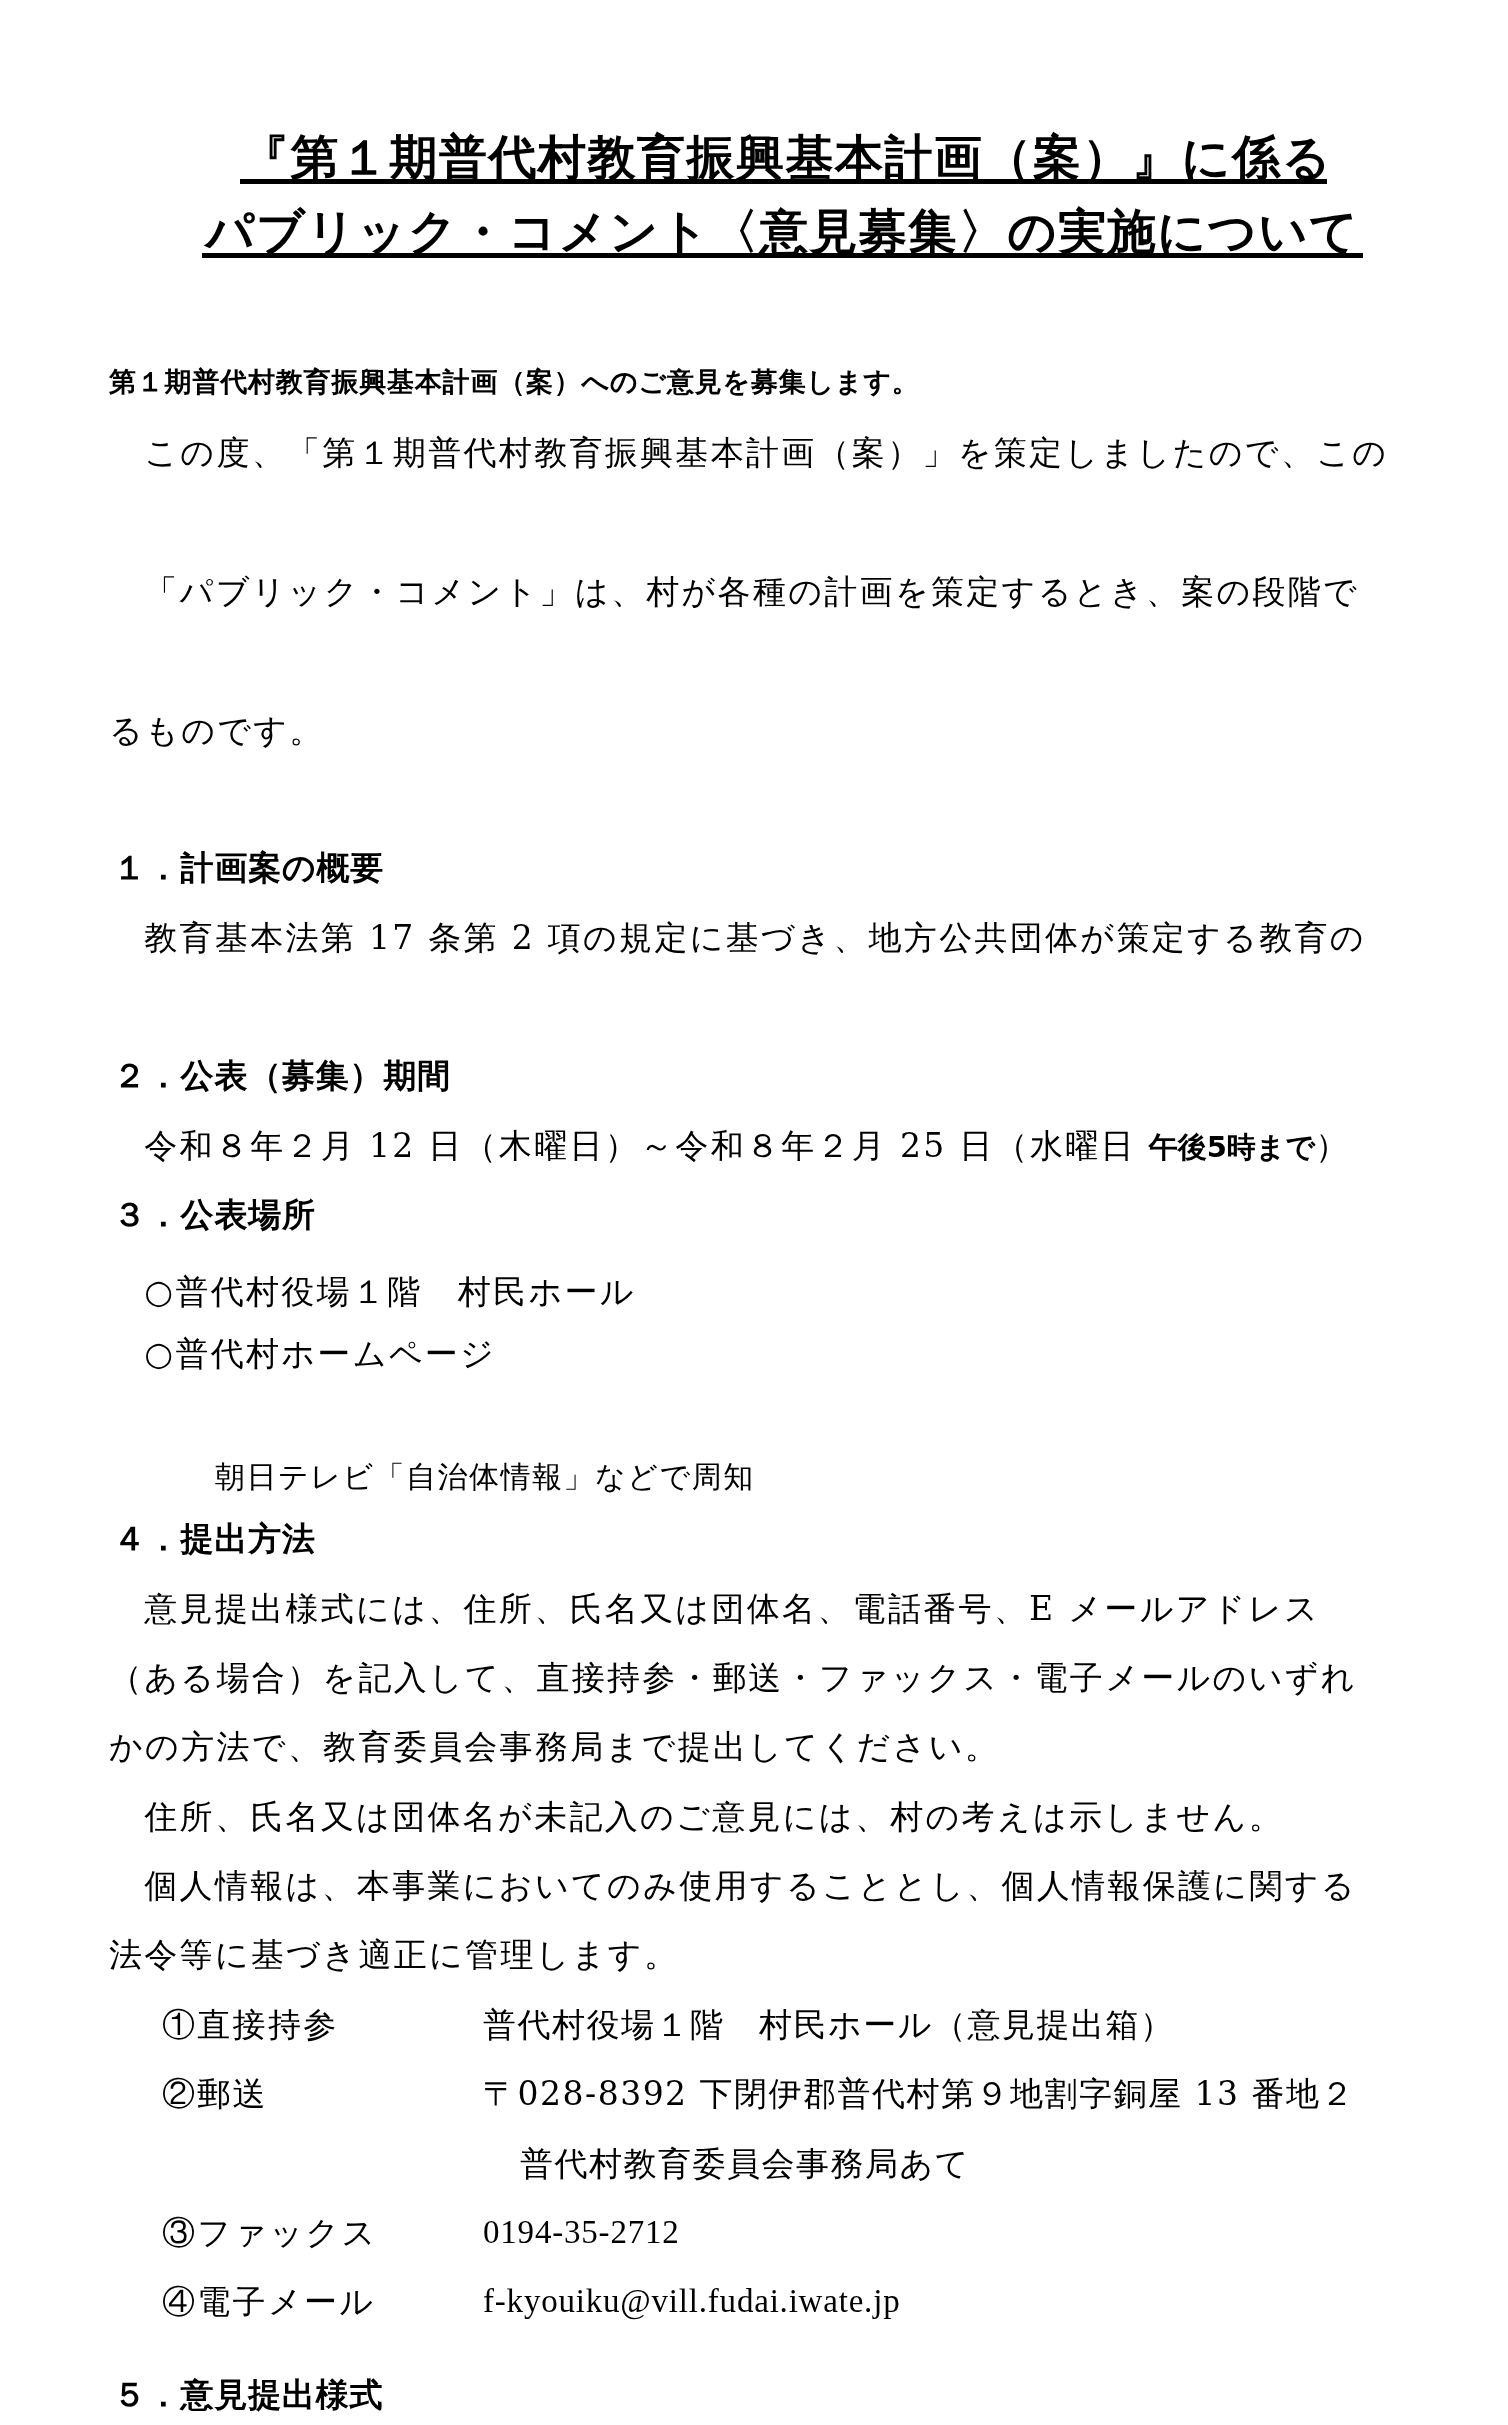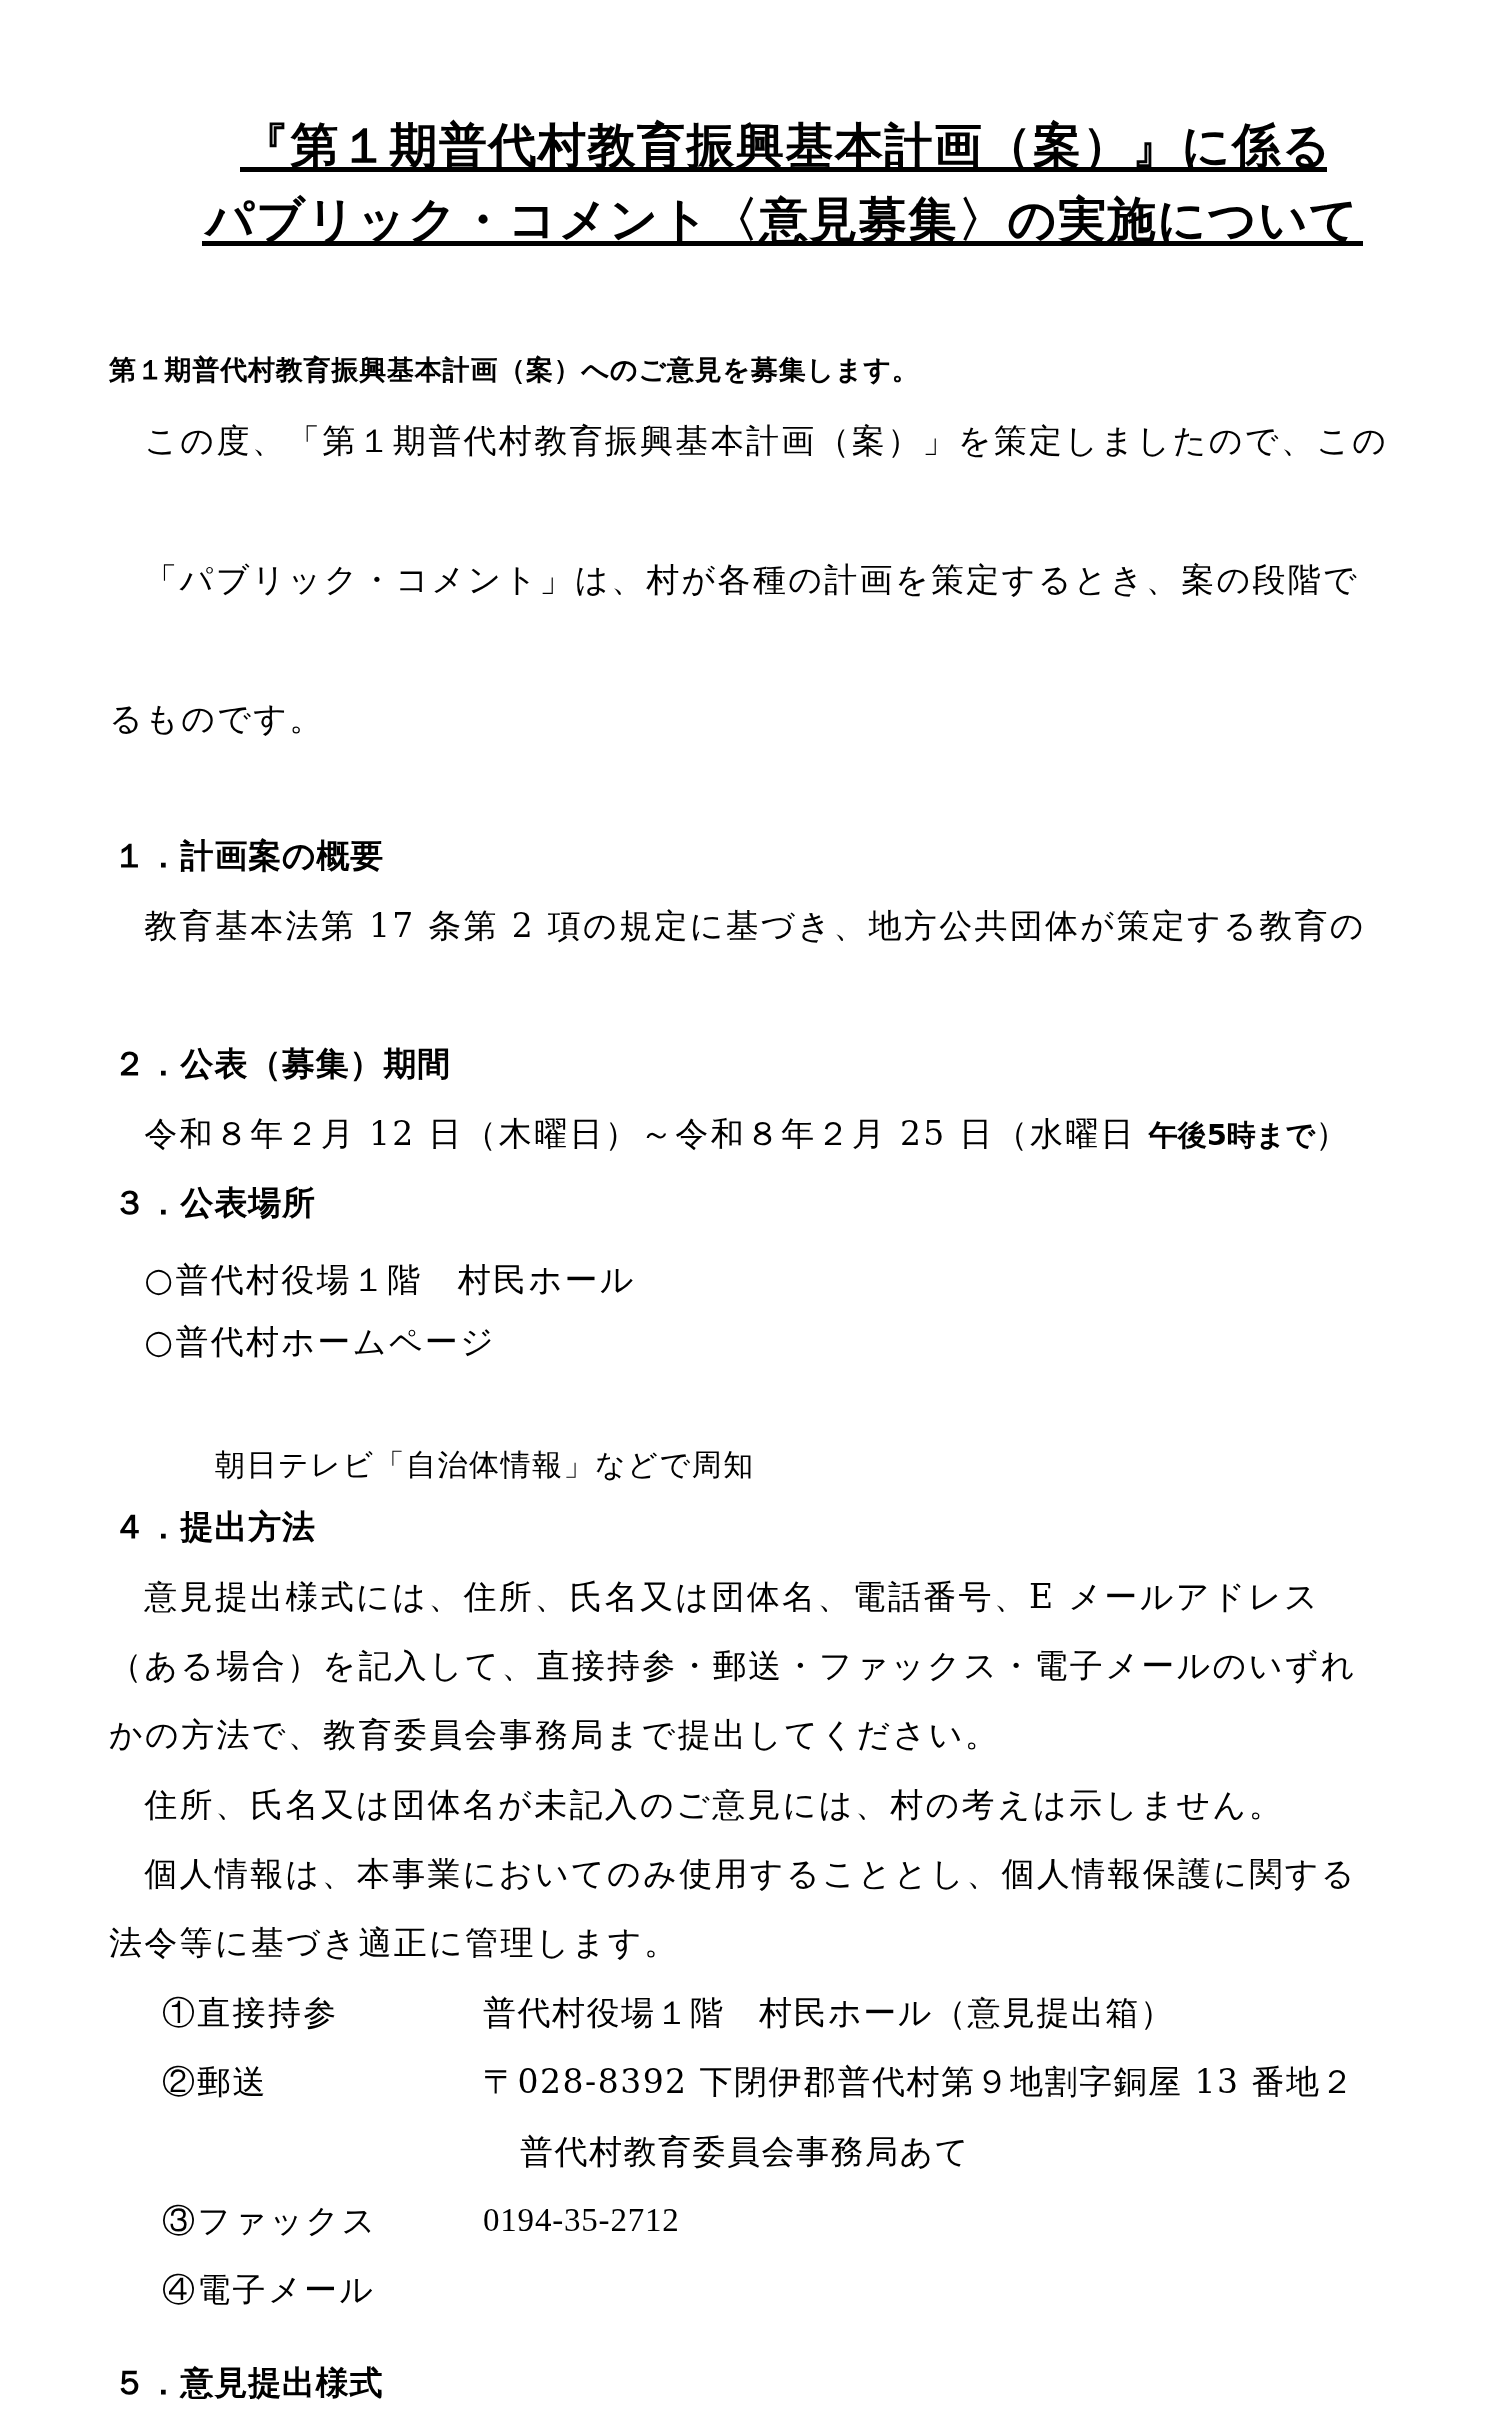--- a/index.html
+++ b/index.html
@@ -10,21 +10,21 @@
     body {
       width: 1508px;
       height: 2426px;
       position: relative;
       overflow: hidden;
       color: #000000;
       font-family: "DejaVu Serif", "Liberation Serif", serif;
     }
     .page {
       position: absolute;
-      left: 0; top: 0;
+      left: 0; top: 12px;
       width: 1508px; height: 2128px;
     }
     .title-line {
       position: absolute;
       font-family: "DejaVu Sans", "Liberation Sans", sans-serif;
       font-weight: bold;
       font-size: 48px;
       line-height: 60px;
       white-space: nowrap;
       text-align: center;
@@ -134,17 +134,18 @@
   <div class="method-value" style="top:1990px;">普代村役場１階　村民ホール（意見提出箱）</div>
 
   <div class="method-label" style="top:2059px;">②郵送</div>
   <div class="method-value latin-mixed" style="top:2059px;">〒028-8392 下閉伊郡普代村第９地割字銅屋 13 番地２</div>
   <div class="method-value" style="left:520px; top:2129px;">普代村教育委員会事務局あて</div>
 
   <div class="method-label" style="top:2198px;">③ファックス</div>
   <div class="method-value latin" style="top:2198px;">0194-35-2712</div>
 
   <div class="method-label" style="top:2267px;">④電子メール</div>
+  <div class="method-value latin" style="top:2267px;"><a class="email-link">f-kyouiku@vill.fudai.iwate.jp</a></div>
 
   <div class="heading" style="top:2360px;">５．意見提出様式</div>
 
 </div>
 
 
 </body></html>

